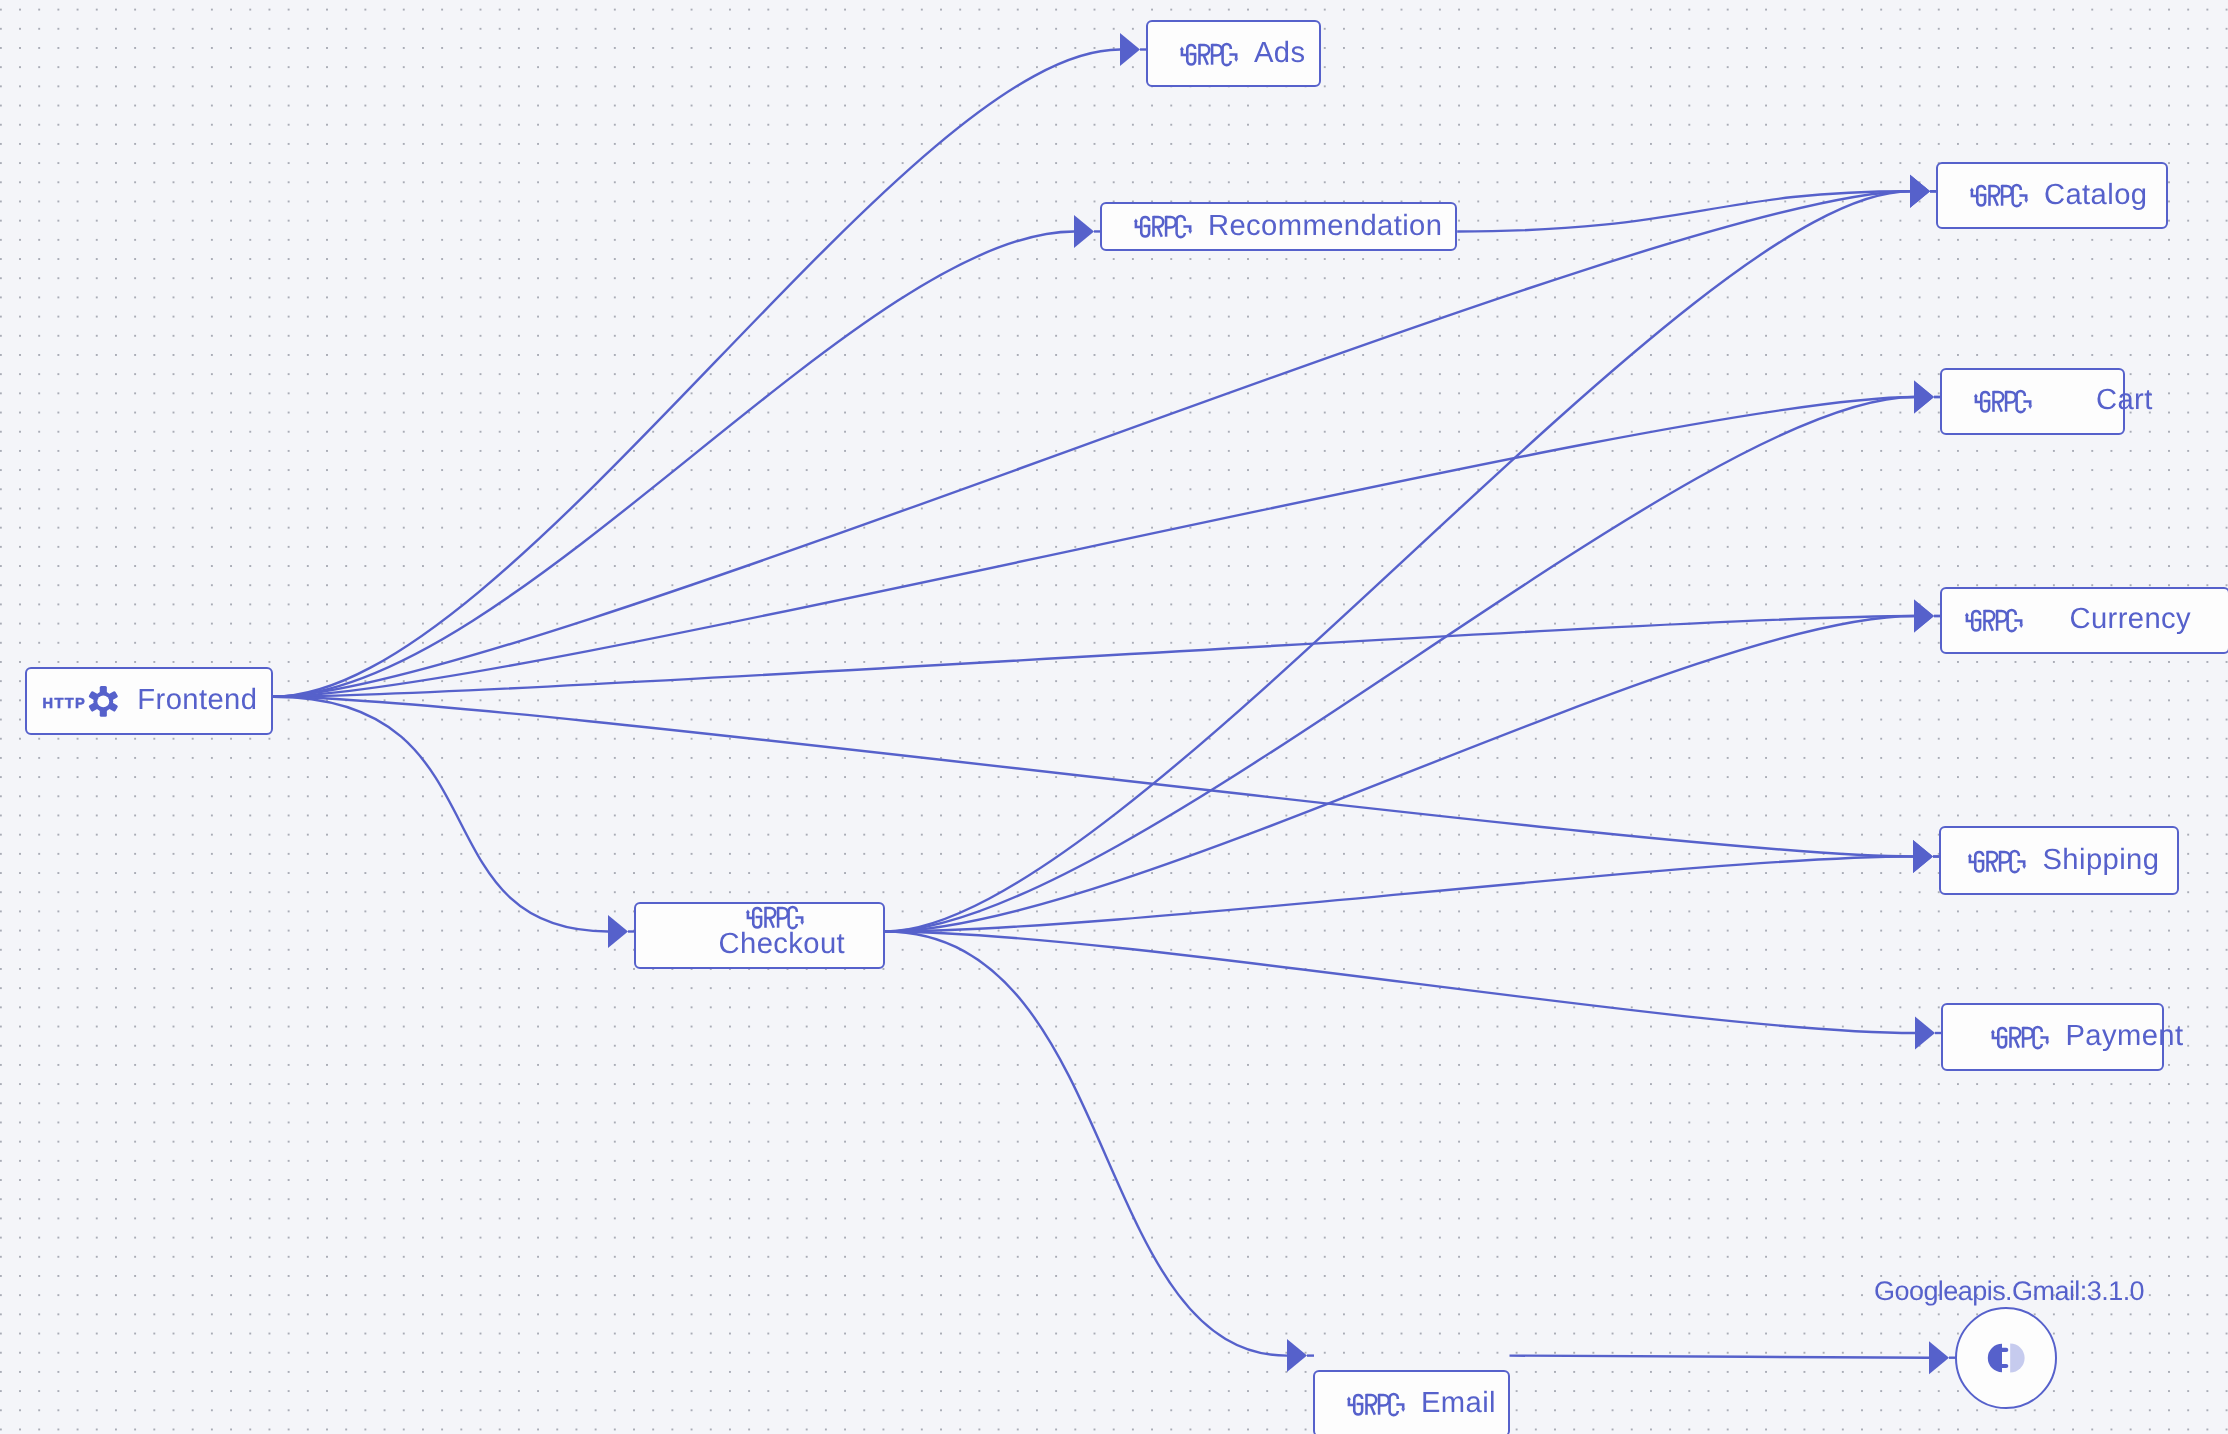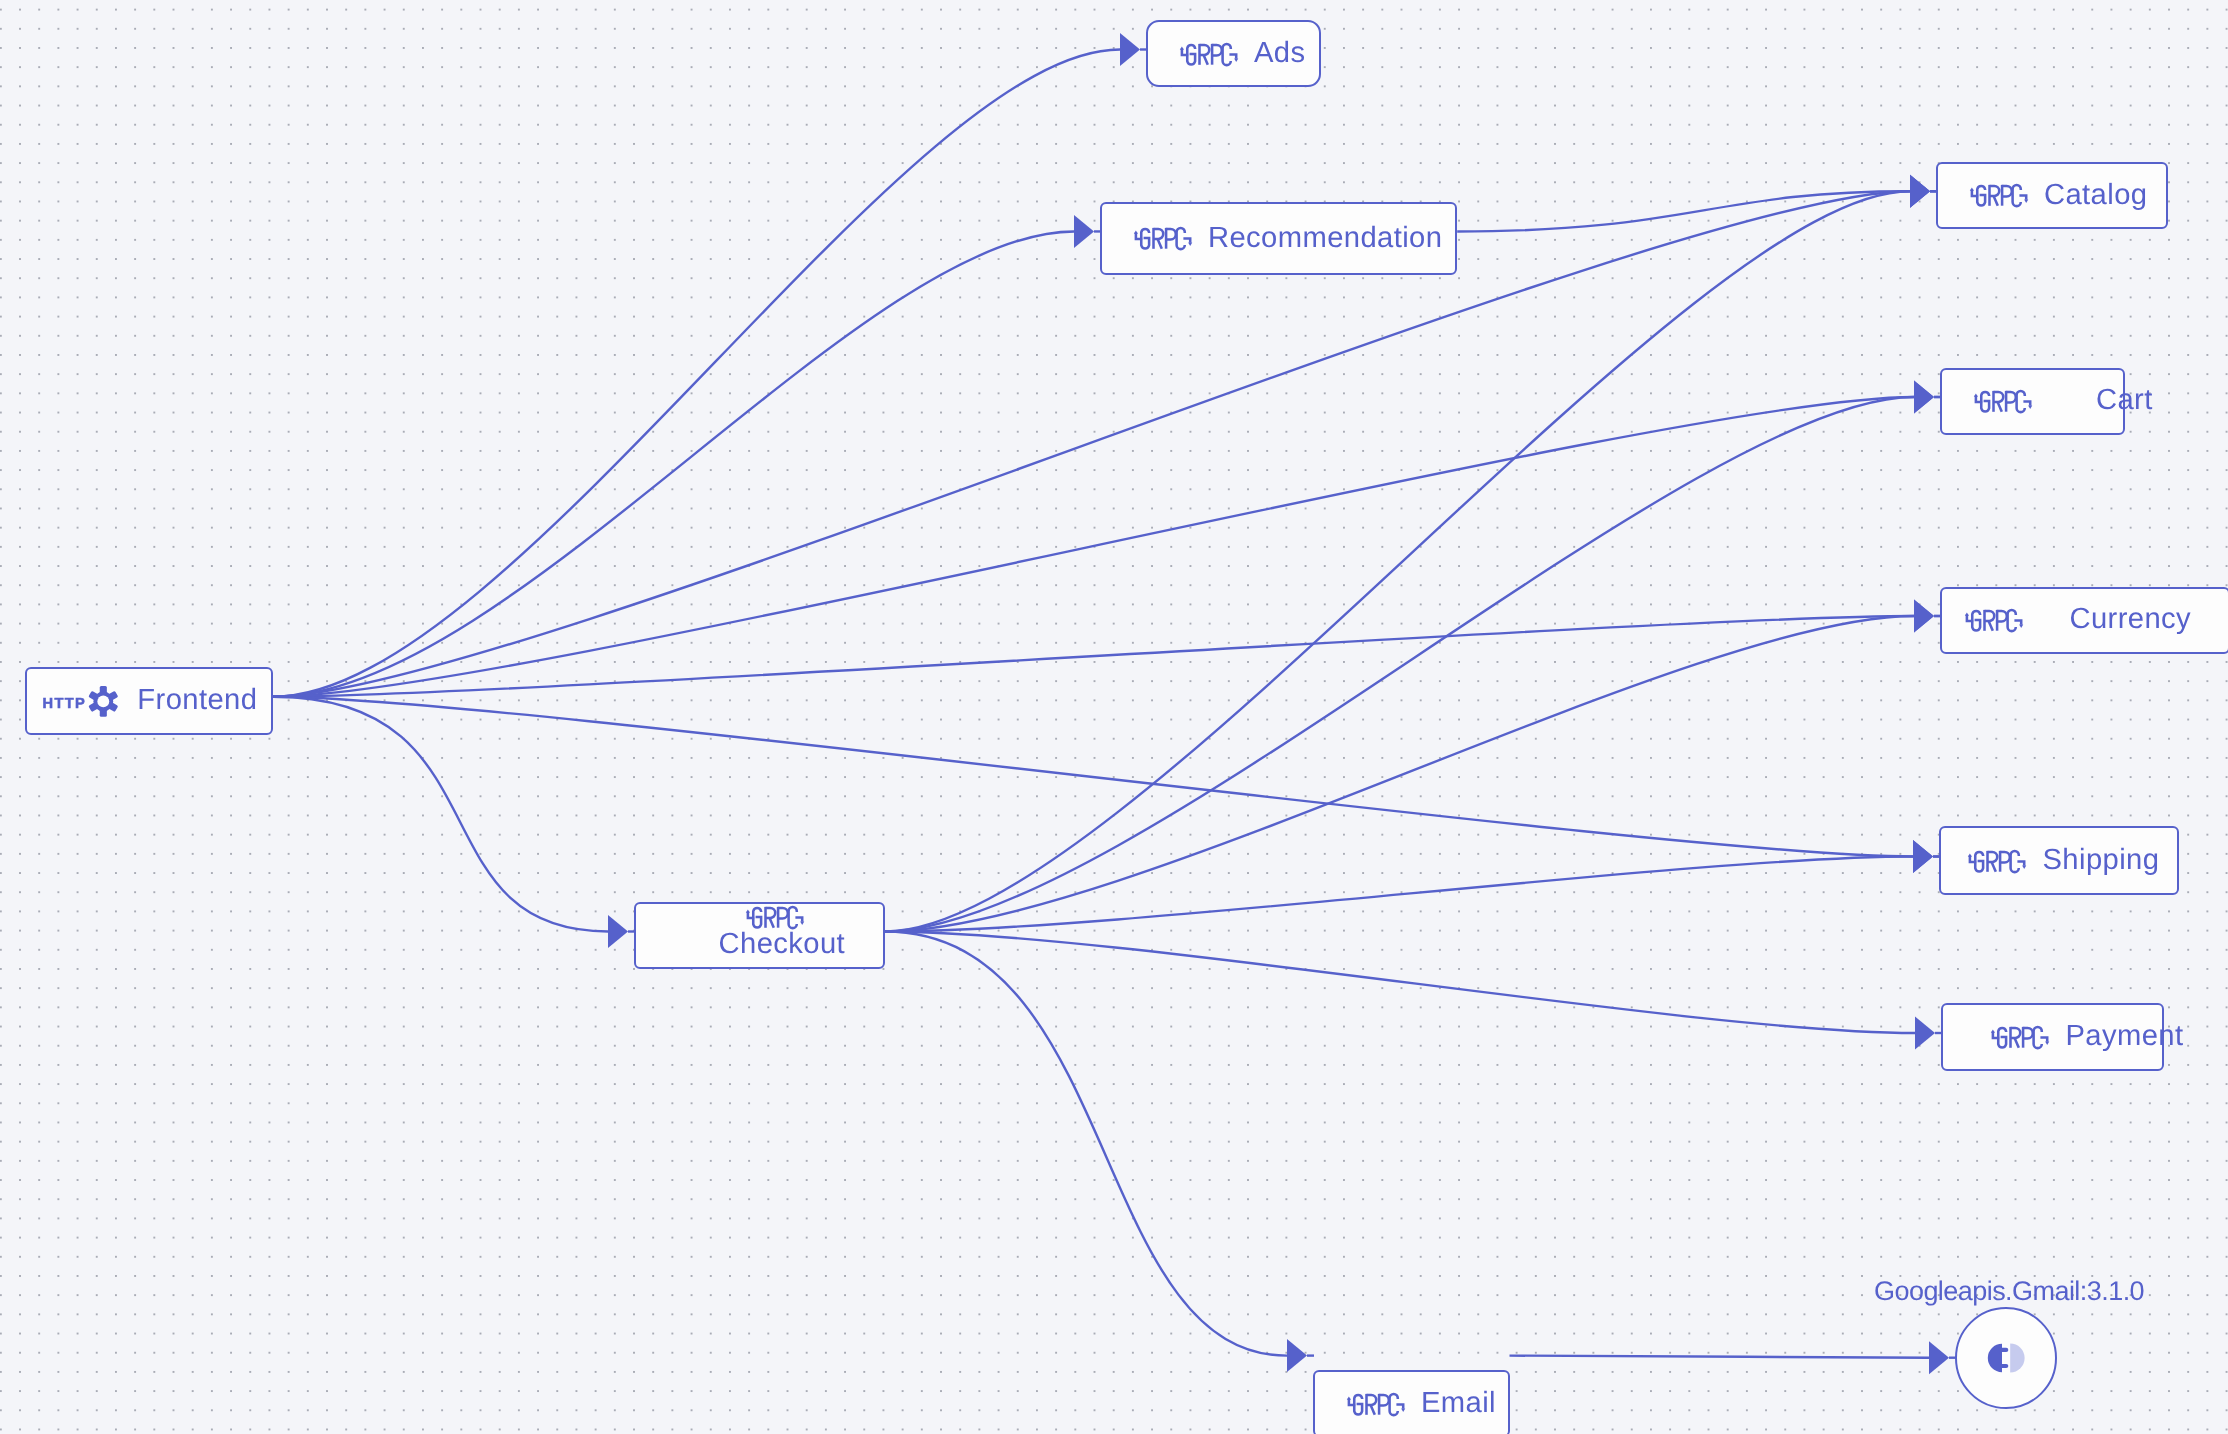--- a/index.html
+++ b/index.html
@@ -80,39 +80,39 @@
             <rect x="-3.55" y="-15.3" width="7.1" height="15.3" rx="1.5" transform="rotate(120)"></rect>
             <rect x="-3.55" y="-15.3" width="7.1" height="15.3" rx="1.5" transform="rotate(180)"></rect>
             <rect x="-3.55" y="-15.3" width="7.1" height="15.3" rx="1.5" transform="rotate(240)"></rect>
             <rect x="-3.55" y="-15.3" width="7.1" height="15.3" rx="1.5" transform="rotate(300)"></rect>
             <circle cx="0" cy="0" r="9.9"></circle>
             <circle cx="0" cy="0" r="5.95" fill="#fdfdfd"></circle>
           </g>
         </svg>
         <span class="lbl" style="margin-left:-8.5px">Frontend</span>
       </div>
-      <div class="node" style="left: 1146px; top: 20px; width: 174.7px; height: 67px; padding-left: 29.5px; border-radius: 13px;">
+      <div class="node" style="left: 1146px; top: 20px; width: 174.7px; height: 67px; padding-left: 29.5px;">
         <svg class="badge" width="61" height="26" viewBox="0 0 61 26">
           <g fill="none" stroke="#5661cb" stroke-width="2.55" stroke-linecap="butt" stroke-linejoin="miter">
             <path d="M3.9,7.6 L3.9,14.05 L10.2,14.05"></path>
             <path d="M17.1,8.0 L17.1,7.25 A4.05,4.3 0 0 0 9.25,7.25 L9.25,20.2 A4.05,4.3 0 0 0 17.1,20.2 L17.1,13.05 L11.6,13.05"></path>
             <path d="M21.5,2.9 L21.5,23.8"></path>
             <path d="M21.5,4.05 L26.3,4.05 A2.95,2.95 0 0 1 26.3,13.95 L21.5,13.95"></path>
             <path d="M25.6,13.95 L29.8,23.8"></path>
             <path d="M34.1,23.7 L34.1,2.85"></path>
             <path d="M34.1,4.0 L38.6,4.0 A3.1,3.1 0 0 1 38.6,14.4 L34.1,14.4"></path>
             <path d="M52.8,8.0 L52.8,7.2 A4.1,4.2 0 0 0 44.6,7.2 L44.6,19.9 A4.1,4.2 0 0 0 52.8,19.9"></path>
             <path d="M51.4,13.5 L58.2,13.5 L58.2,17.8"></path>
           </g>
           <polygon fill="#5661cb" points="3.9,5.5 5.95,8.7 1.85,8.7"></polygon>
           <polygon fill="#5661cb" points="58.2,21.0 56.15,17.5 60.25,17.5"></polygon>
         </svg>
         <span class="lbl" style="margin-left:15.5px">Ads</span>
       </div>
-      <div class="node" style="left: 1100px; top: 201.8px; width: 357.2px; height: 73px; padding-left: 29.5px;">
+      <div class="node" style="left: 1100px; top: 201.8px; width: 357.2px; height: 49px; padding-left: 29.5px;">
         <svg class="badge" width="61" height="26" viewBox="0 0 61 26">
           <g fill="none" stroke="#5661cb" stroke-width="2.55" stroke-linecap="butt" stroke-linejoin="miter">
             <path d="M3.9,7.6 L3.9,14.05 L10.2,14.05"></path>
             <path d="M17.1,8.0 L17.1,7.25 A4.05,4.3 0 0 0 9.25,7.25 L9.25,20.2 A4.05,4.3 0 0 0 17.1,20.2 L17.1,13.05 L11.6,13.05"></path>
             <path d="M21.5,2.9 L21.5,23.8"></path>
             <path d="M21.5,4.05 L26.3,4.05 A2.95,2.95 0 0 1 26.3,13.95 L21.5,13.95"></path>
             <path d="M25.6,13.95 L29.8,23.8"></path>
             <path d="M34.1,23.7 L34.1,2.85"></path>
             <path d="M34.1,4.0 L38.6,4.0 A3.1,3.1 0 0 1 38.6,14.4 L34.1,14.4"></path>
             <path d="M52.8,8.0 L52.8,7.2 A4.1,4.2 0 0 0 44.6,7.2 L44.6,19.9 A4.1,4.2 0 0 0 52.8,19.9"></path>

